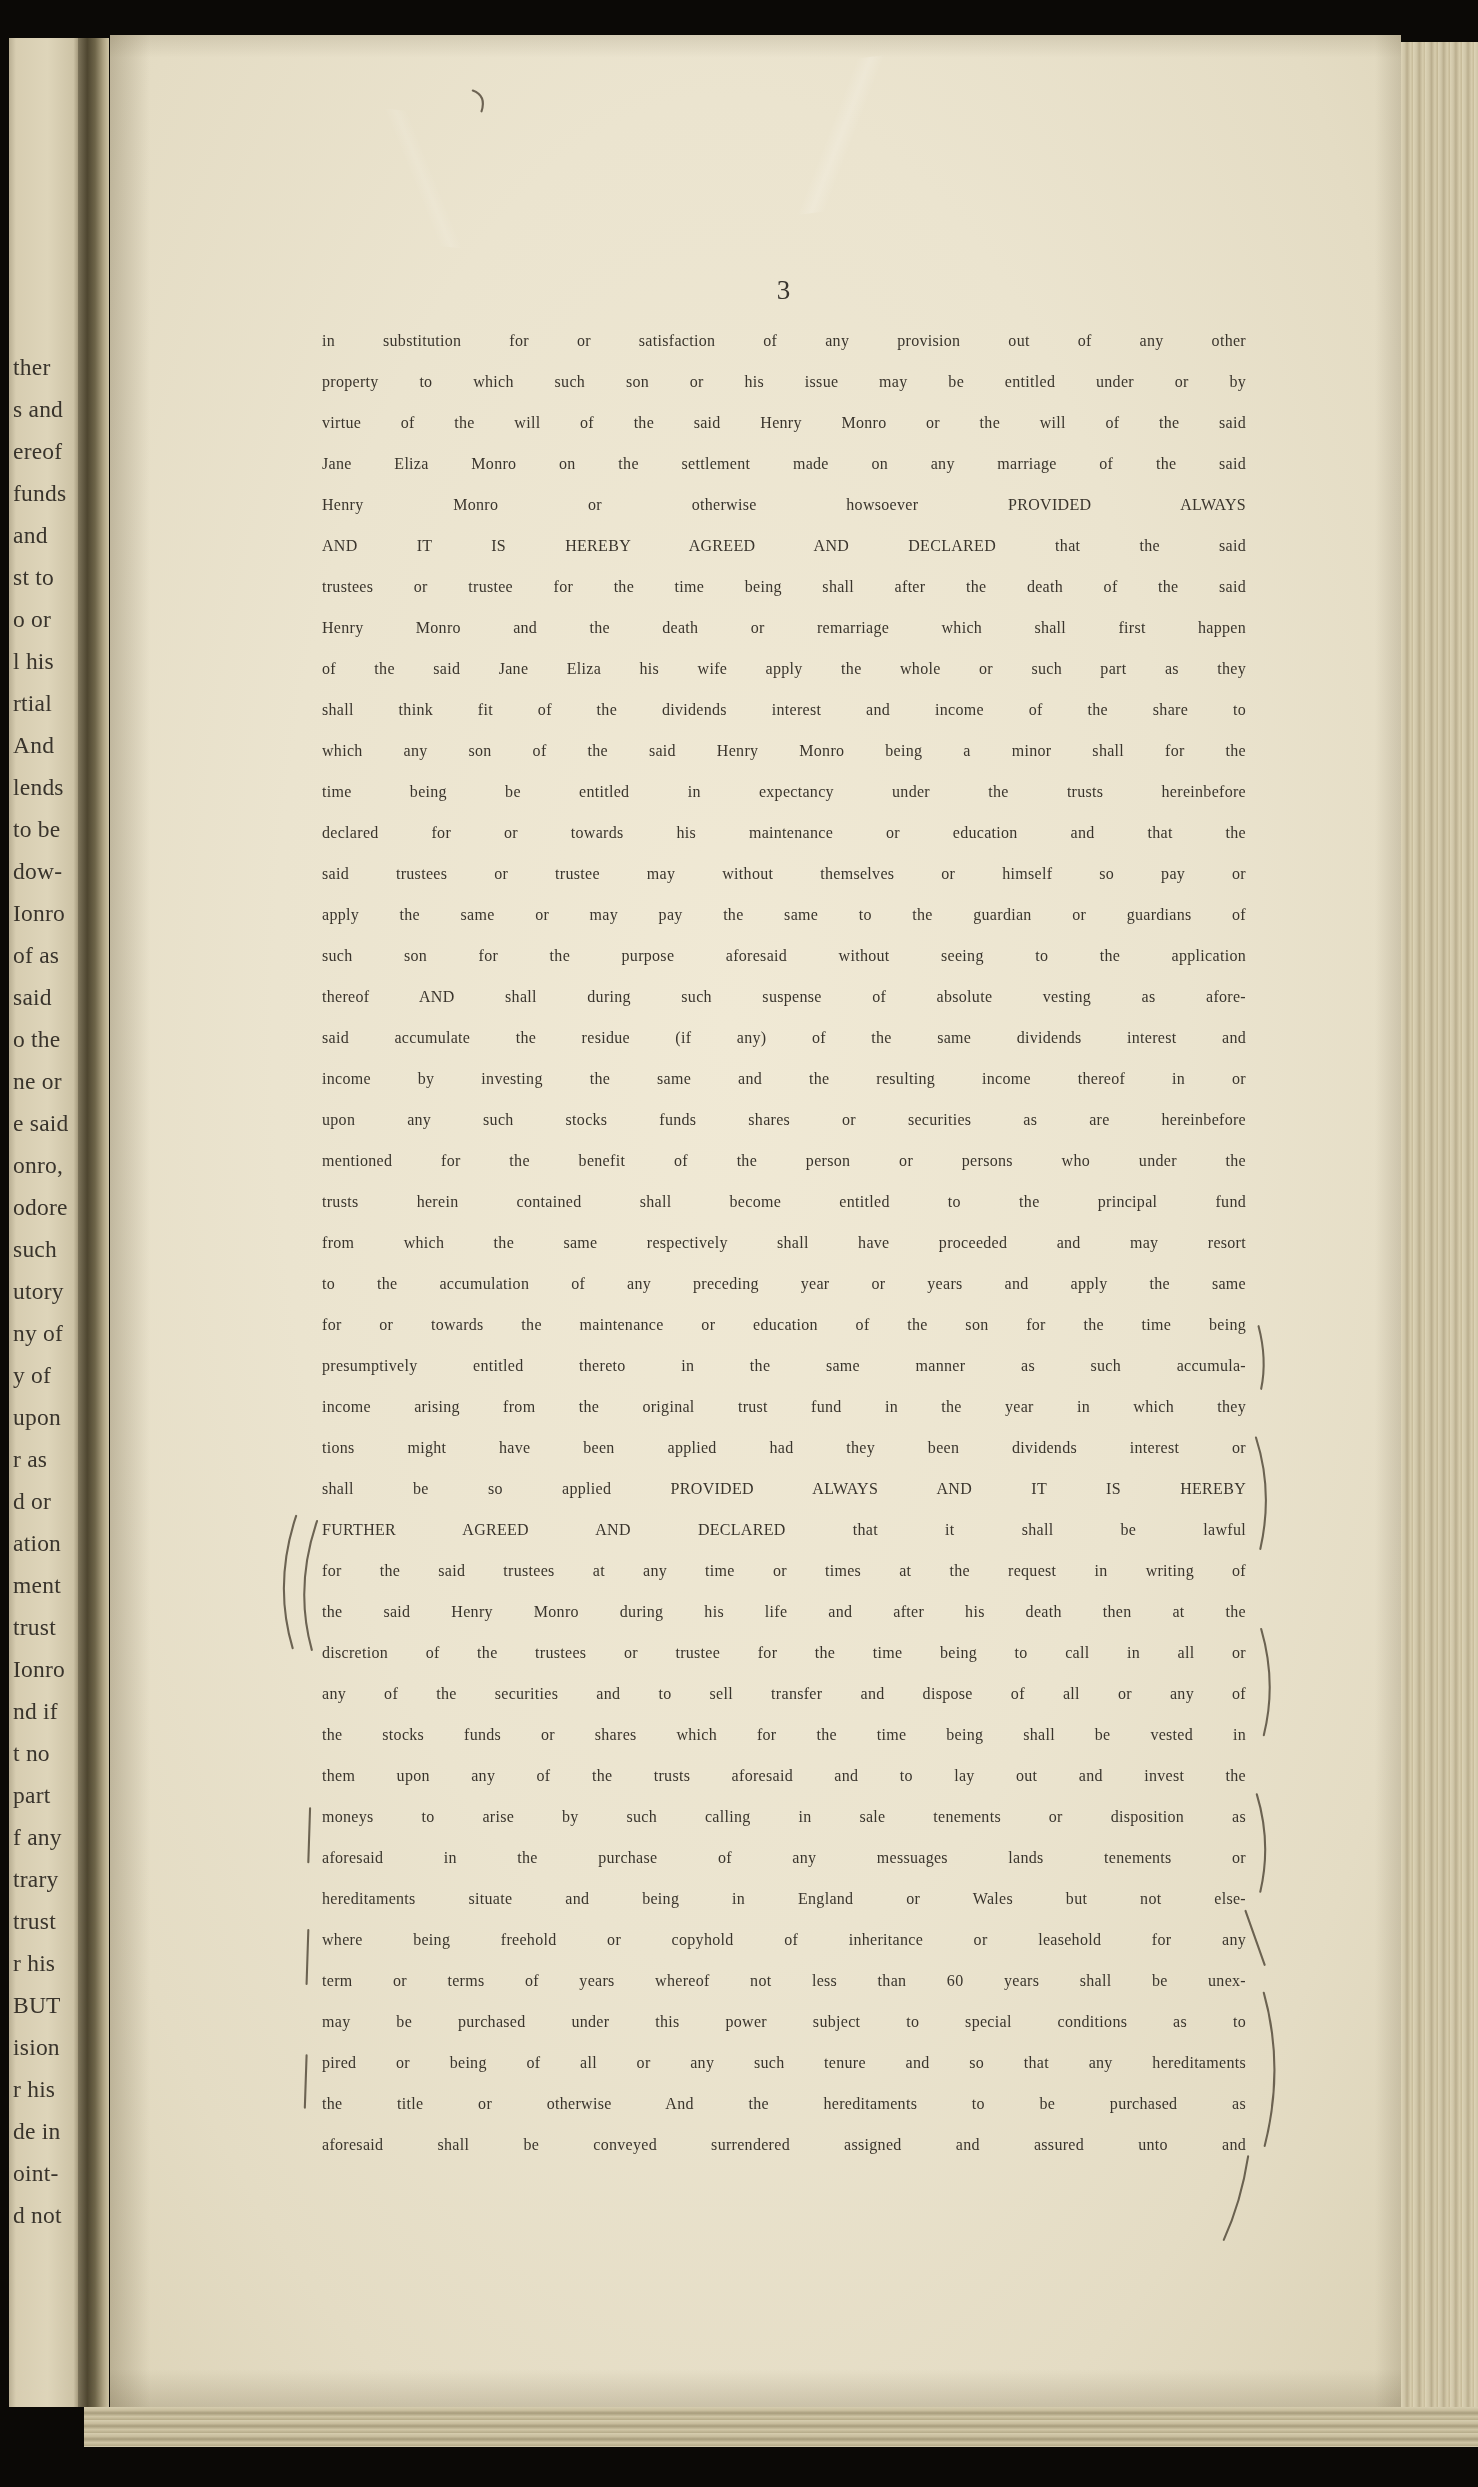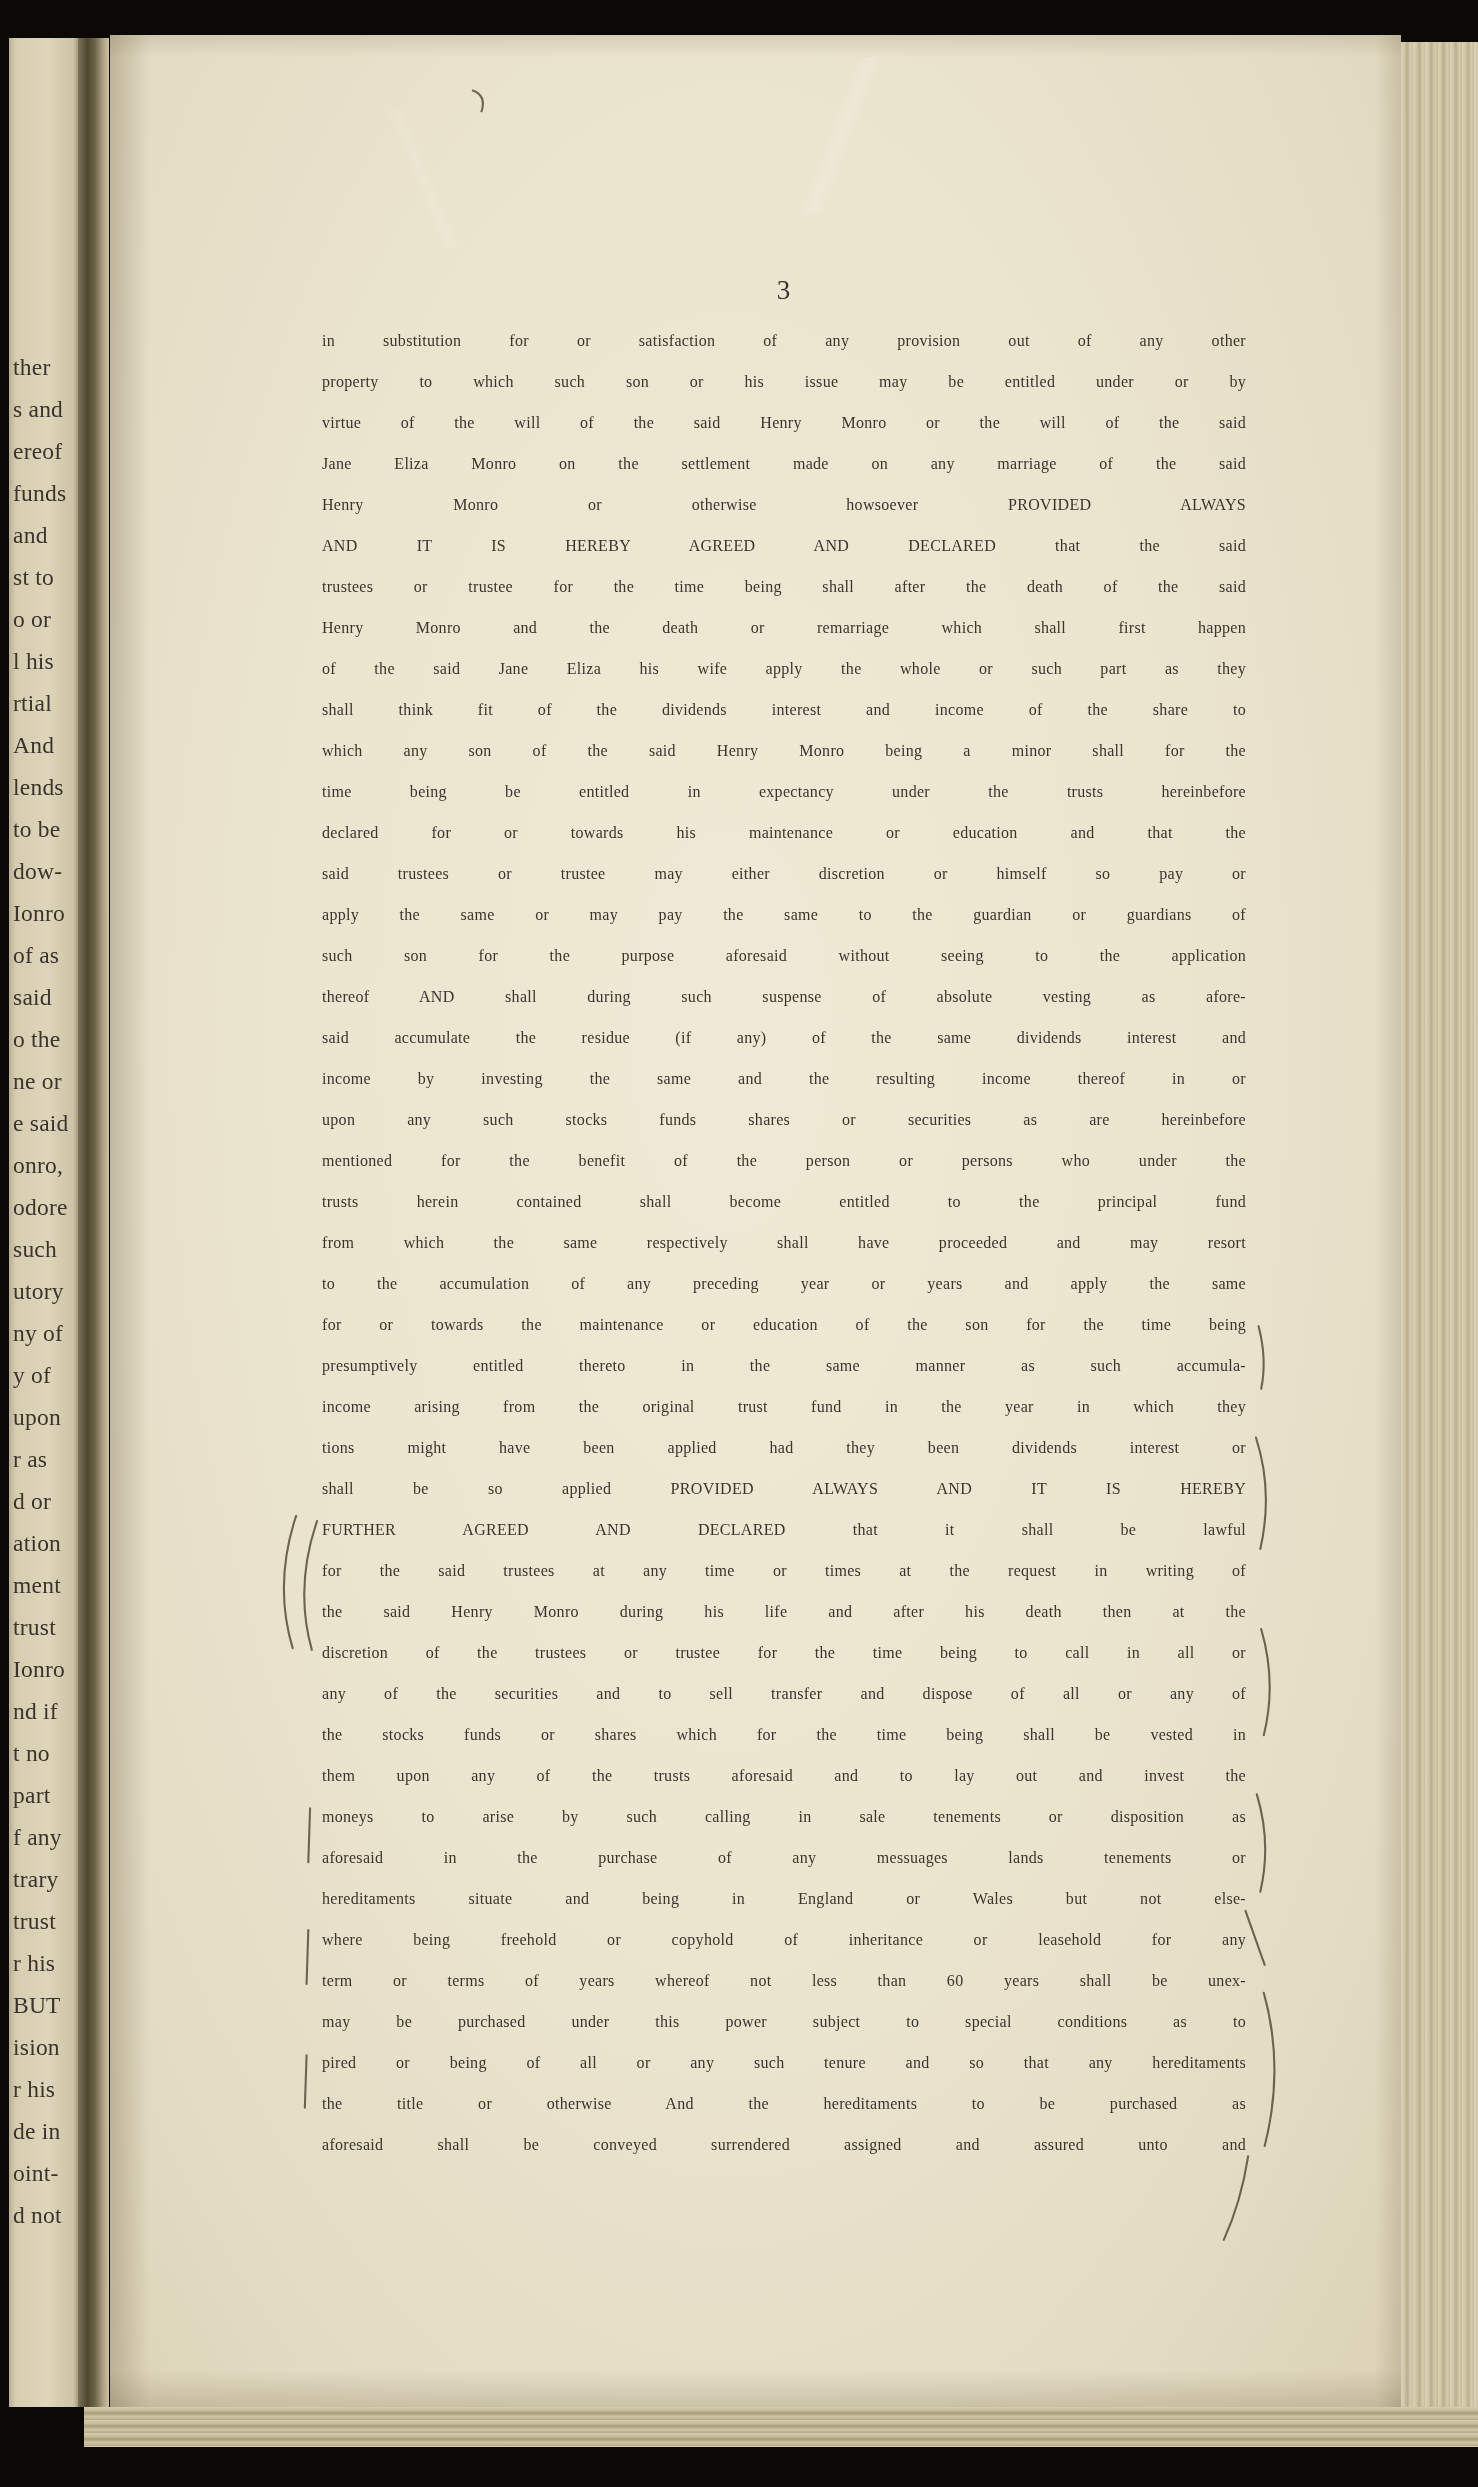--- a/index.html
+++ b/index.html
@@ -194,21 +194,21 @@
       <div class="body-line">Jane Eliza Monro on the settlement made on any marriage of the said</div>
       <div class="body-line">Henry Monro or otherwise howsoever PROVIDED ALWAYS</div>
       <div class="body-line">AND IT IS HEREBY AGREED AND DECLARED that the said</div>
       <div class="body-line">trustees or trustee for the time being shall after the death of the said</div>
       <div class="body-line">Henry Monro and the death or remarriage which shall first happen</div>
       <div class="body-line">of the said Jane Eliza his wife apply the whole or such part as they</div>
       <div class="body-line">shall think fit of the dividends interest and income of the share to</div>
       <div class="body-line">which any son of the said Henry Monro being a minor shall for the</div>
       <div class="body-line">time being be entitled in expectancy under the trusts hereinbefore</div>
       <div class="body-line">declared for or towards his maintenance or education and that the</div>
-      <div class="body-line">said trustees or trustee may either discretion or himself so pay or</div>
+      <div class="body-line">said trustees or trustee may without themselves or himself so pay or</div>
       <div class="body-line">apply the same or may pay the same to the guardian or guardians of</div>
       <div class="body-line">such son for the purpose aforesaid without seeing to the application</div>
       <div class="body-line">thereof AND shall during such suspense of absolute vesting as afore-</div>
       <div class="body-line">said accumulate the residue (if any) of the same dividends interest and</div>
       <div class="body-line">income by investing the same and the resulting income thereof in or</div>
       <div class="body-line">upon any such stocks funds shares or securities as are hereinbefore</div>
       <div class="body-line">mentioned for the benefit of the person or persons who under the</div>
       <div class="body-line">trusts herein contained shall become entitled to the principal fund</div>
       <div class="body-line">from which the same respectively shall have proceeded and may resort</div>
       <div class="body-line">to the accumulation of any preceding year or years and apply the same</div>

